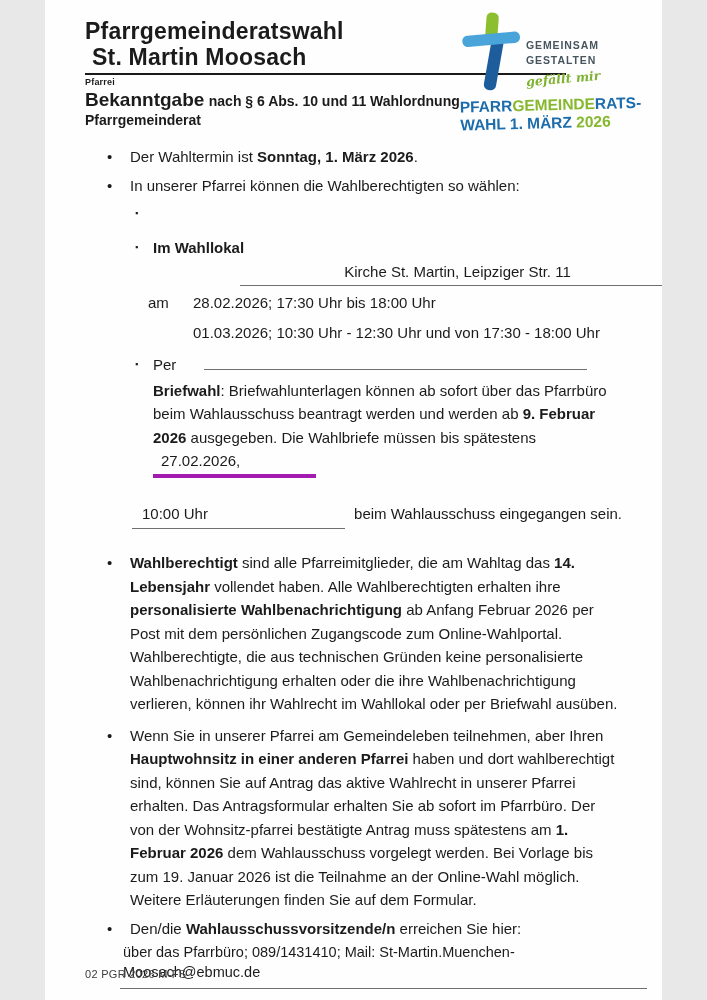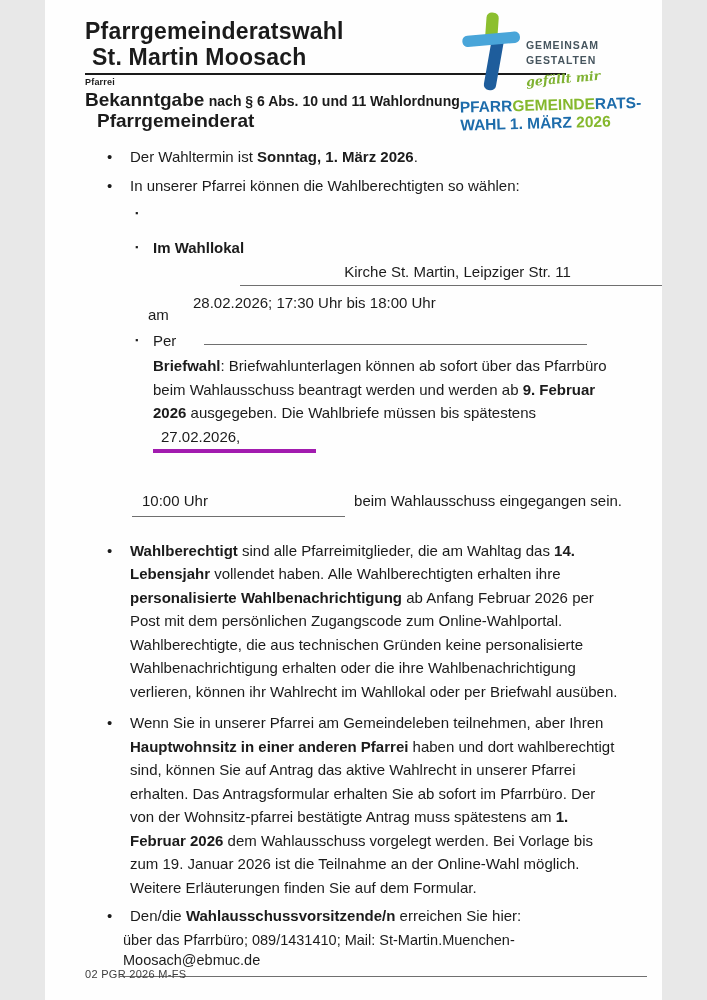--- a/index.html
+++ b/index.html
@@ -12,21 +12,21 @@
   .b{font-weight:700;}
 
   
   .title{font-size:23px;font-weight:700;line-height:26px;letter-spacing:.2px;}
   .title-l2{padding-left:7px;}
   .title-rule{width:481px;border-top:2.5px solid #1a1a1a;margin-top:3px;}
   .pfarrei{font-size:9px;font-weight:700;margin-top:2px;letter-spacing:.2px;}
   .announce{margin-top:2px;line-height:22px;white-space:nowrap;}
   .announce .big{font-size:19px;font-weight:700;}
   .announce .rest{font-size:14px;font-weight:700;}
-  .announce-sub{font-size:19px;font-weight:700;line-height:17px;margin-left:12px;}
+  .announce-sub{font-size:14px;font-weight:700;line-height:17px;}
 
   
   .logo{position:absolute;top:10px;right:10px;width:192px;}
   .logo-top{display:flex;}
   .cross{width:64px;height:84px;flex:none;}
   .logo-claim{margin-top:28px;margin-left:2px;}
   .claim-line{font-size:10.5px;color:#46555e;letter-spacing:.9px;line-height:15px;font-weight:700;}
   .script{font-family:"DejaVu Serif","Liberation Serif",serif;font-style:italic;font-weight:700;
           color:#7fb232;font-size:12.5px;margin-top:3px;transform:rotate(-5deg);}
   .wm{margin-top:2px;font-weight:700;font-size:15.5px;line-height:18px;transform:rotate(-1.5deg);white-space:nowrap;}
@@ -42,30 +42,30 @@
   .l2{padding-left:50px;}
   .l2 > .mk{width:18px;font-size:9px;line-height:23.5px;}
   .li .ct{flex:1;}
   .mb10{margin-bottom:10px;}
   .mb2{margin-bottom:2px;}
 
   
   .kirche-row{margin-left:155px;width:435px;text-align:center;
               border-bottom:1px solid #6f6f6f;padding-bottom:3px;line-height:21px;}
   .am-grid{display:flex;margin-left:63px;margin-top:5px;margin-bottom:2px;}
-  .am-label{width:45px;flex:none;margin-top:12px;}
+  .am-label{width:45px;flex:none;}
   .dates{flex:1;}
   .date-line{line-height:24px;margin-bottom:6px;}
 
   .per-row{display:flex;margin-bottom:2px;}
   .per-line{flex:1;border-bottom:1px solid #6f6f6f;margin:0 35px 7px 28px;}
 
   .brief-par{margin-left:68px;margin-right:0;}
   .fld{display:inline-block;border-bottom:4px solid #a21caf;min-width:155px;padding:0 0 1px 8px;}
-  .time-row{display:flex;margin-left:47px;margin-top:36px;margin-bottom:22px;}
+  .time-row{display:flex;margin-left:47px;margin-top:24px;margin-bottom:22px;}
   .time-fld{width:203px;border-bottom:1px solid #6f6f6f;padding:0 0 3px 10px;flex:none;}
   .time-end{margin-left:auto;}
 
   .mb8{margin-bottom:8px;}
   .contact-detail{margin-left:38px;font-size:14.5px;line-height:20px;}
   .contact-rule{border-top:1px solid #6f6f6f;margin-left:35px;margin-right:-25px;margin-top:6px;}
 
   
   .sig-row{display:flex;margin-top:38px;font-size:15px;}
   .sig-label{width:250px;padding-top:13px;flex:none;}
@@ -132,20 +132,21 @@
       <span class="mk">▪</span>
       <span class="ct"><span class="b">Im Wahllokal</span></span>
     </div>
 
     <div class="kirche-row">Kirche St. Martin, Leipziger Str. 11</div>
 
     <div class="am-grid">
       <div class="am-label">am</div>
       <div class="dates">
         <div class="date-line">28.02.2026; 17:30 Uhr bis 18:00 Uhr</div>
+        <div class="date-line">01.03.2026; 10:30 Uhr - 12:30 Uhr und von 17:30 - 18:00 Uhr</div>
       </div>
     </div>
 
     <div class="li l2 per-row">
       <span class="mk">▪</span>
       <span>Per</span>
       <span class="per-line"></span>
     </div>
 
     <div class="brief-par"><span class="b">Briefwahl</span><span>: Briefwahlunterlagen können ab sofort über das Pfarrbüro beim Wahlausschuss beantragt werden und werden ab </span><span class="b">9. Februar 2026</span><span> ausgegeben. Die Wahlbriefe müssen bis spätestens </span><span class="fld">27.02.2026,</span></div>

